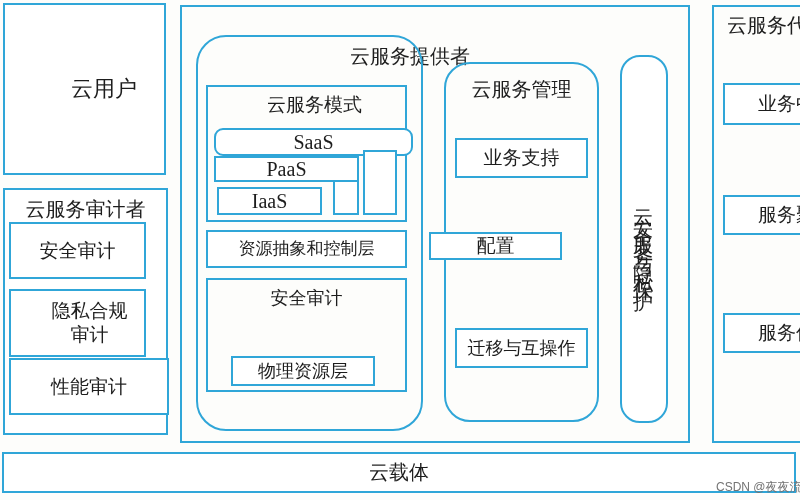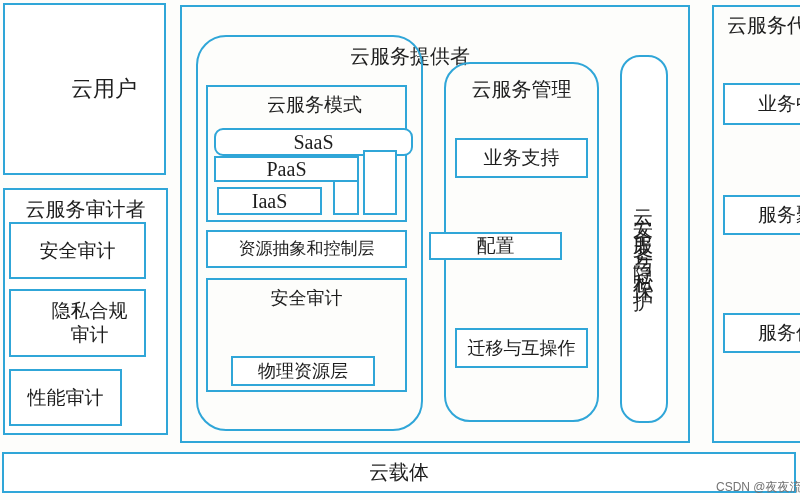--- a/index.html
+++ b/index.html
@@ -39,21 +39,21 @@
 
   <div class="bx" style="left:3px;top:188px;width:165px;height:247px;"></div>
   <div class="ttl f20" style="position:absolute;left:3px;top:196px;width:165px;">云服务审计者</div>
   <div class="bx" style="left:9px;top:222px;width:137px;height:57px;">
     <div class="lbl f19">安全审计</div>
   </div>
   <div class="bx" style="left:9px;top:289px;width:137px;height:68px;padding-left:24px;">
     <div class="lbl f19">隐私合规
 审计</div>
   </div>
-  <div class="bx" style="left:9px;top:369px;width:113px;height:57px;">
+  <div class="bx" style="left:9px;top:358px;width:160px;height:57px;">
     <div class="lbl f19">性能审计</div>
   </div>
 
   <div class="bx noBg" style="left:180px;top:5px;width:510px;height:438px;"></div>
   <div class="ttl f20" style="position:absolute;left:180px;top:11px;width:460px;margin-top:32px;">云服务提供者</div>
 
   <div class="bx round noBg" style="left:196px;top:35px;width:227px;height:396px;"></div>
 
   <div class="bx noBg" style="left:206px;top:85px;width:201px;height:137px;"></div>
   <div class="ttl f19" style="position:absolute;left:206px;top:92px;width:201px;padding-left:8px;">云服务模式</div>

